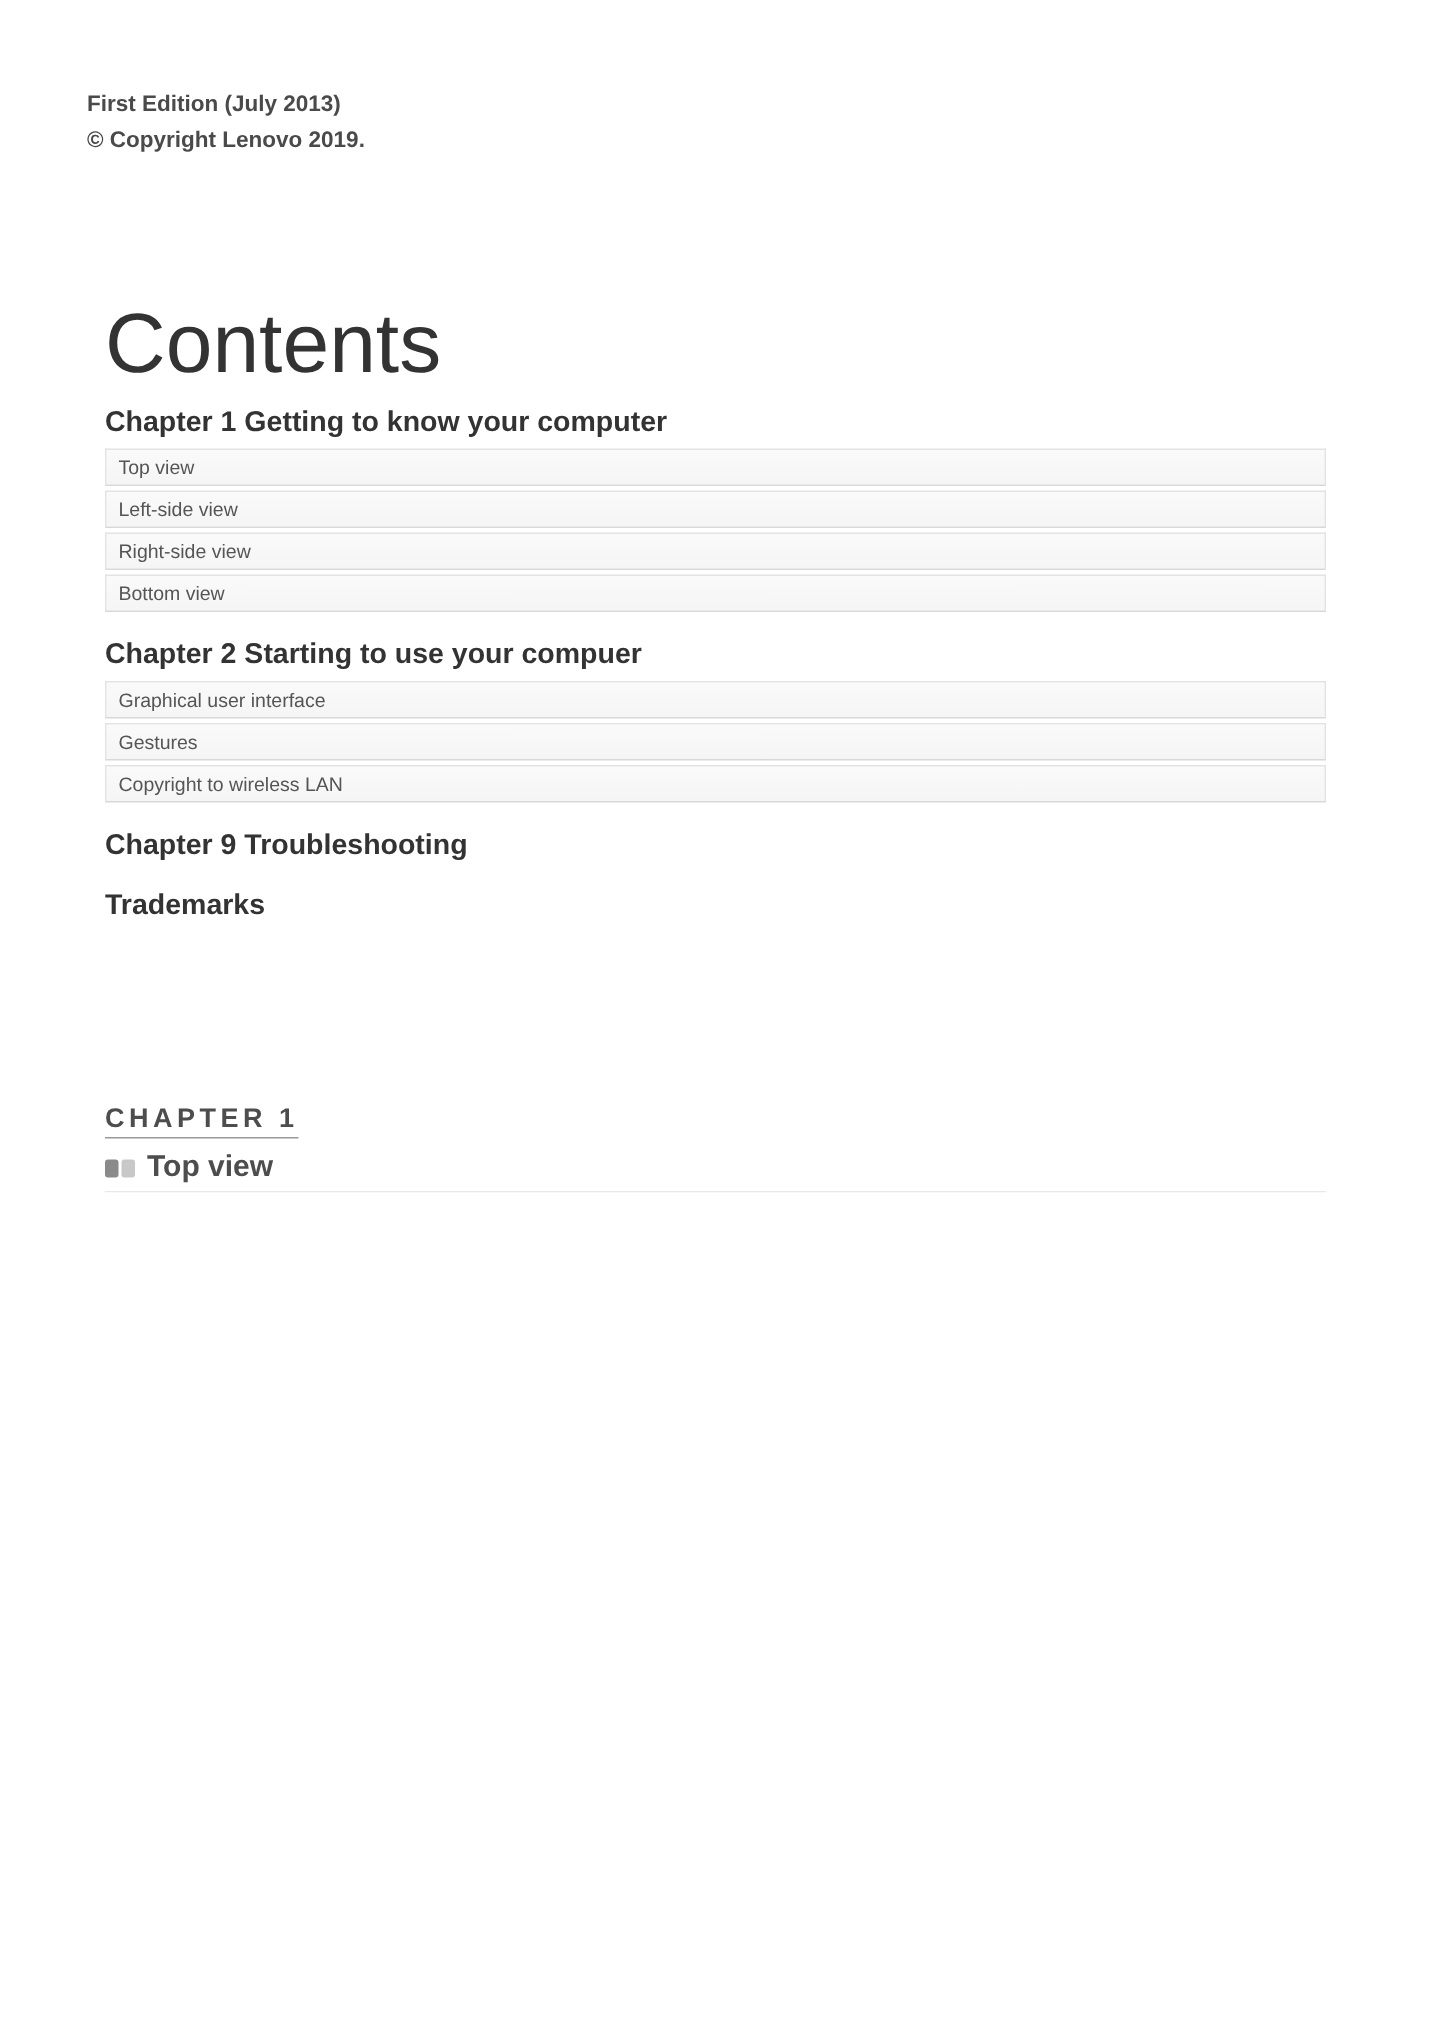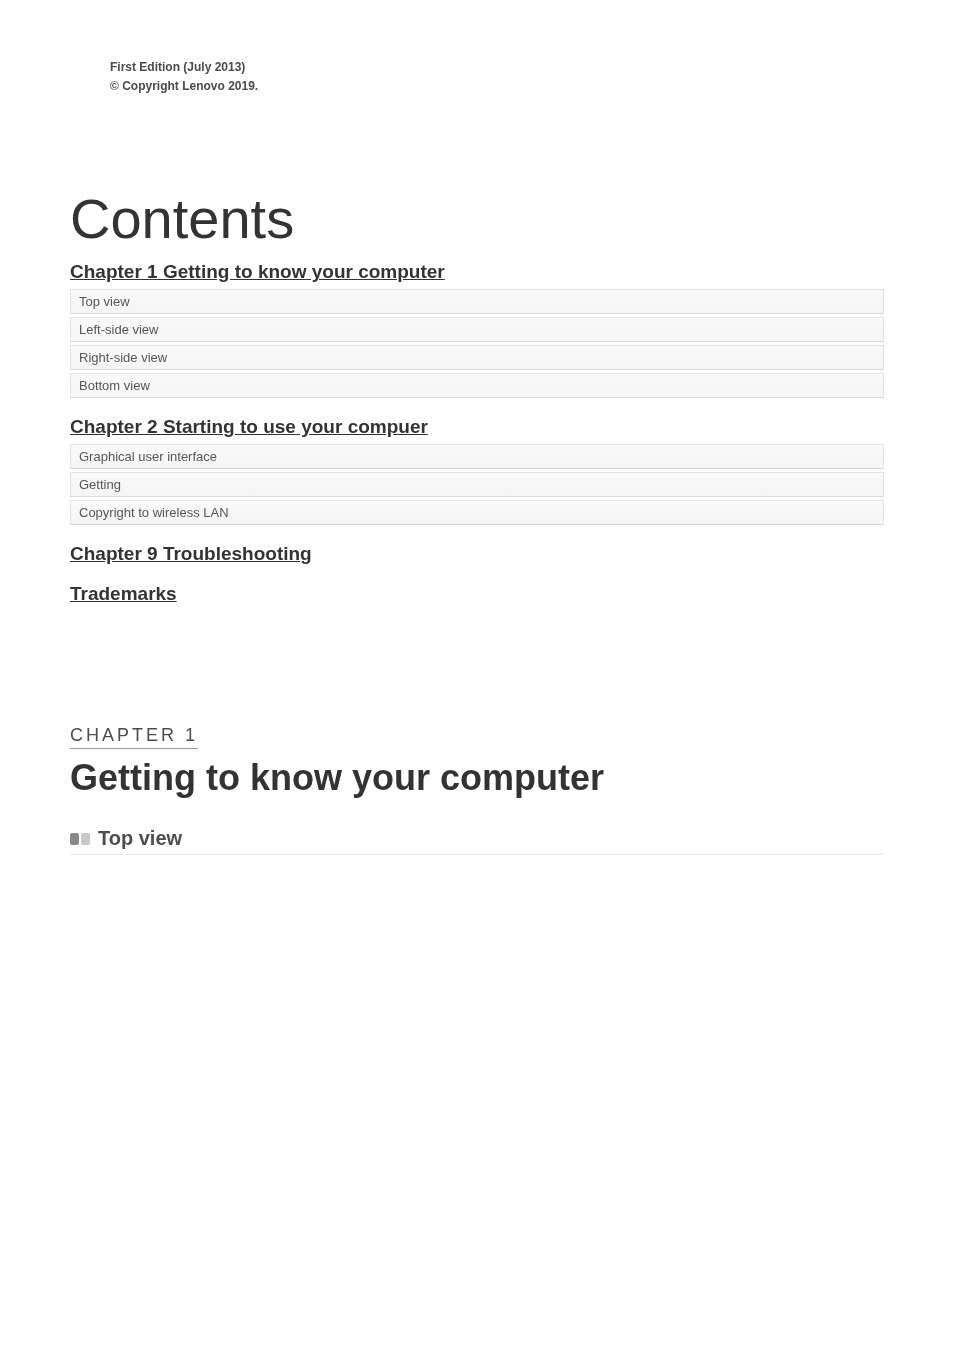--- a/index.html
+++ b/index.html
@@ -8,40 +8,39 @@
       box-sizing: border-box;
     }
     body {
       font-family: Arial, Helvetica, sans-serif;
       background: #ffffff;
       color: #333333;
       width: 954px;
       padding: 0;
     }
     .header-meta {
-      padding: 58px 0 0 110px;
-      font-size: 12px;
+      padding: 58px 0 0 58px;
+      font-size: 15px;
       font-weight: bold;
       color: #4a4a4a;
       line-height: 1.6;
     }
     .main-content {
       padding: 90px 70px 0 70px;
     }
     .contents-title {
       font-size: 56px;
       font-weight: normal;
       color: #333333;
       margin-bottom: 10px;
     }
     .chapter-link {
       font-size: 19px;
       font-weight: bold;
       color: #333333;
-      text-decoration: underline;
       display: block;
       margin-bottom: 6px;
       margin-top: 18px;
     }
     .chapter-link:first-of-type {
       margin-top: 0;
     }
     .toc-item {
       background: linear-gradient(to bottom, #fafafa 0%, #f5f5f5 100%);
       border: 1px solid #e3e3e3;
@@ -53,21 +52,21 @@
       cursor: pointer;
     }
     .toc-group {
       margin-bottom: 4px;
     }
     .chapter-section {
       margin-top: 120px;
     }
     .chapter-label {
       font-size: 18px;
-      font-weight: normal;
+      font-weight: bold;
       letter-spacing: 3px;
       color: #4d4d4d;
       border-bottom: 1px solid #999999;
       padding-bottom: 2px;
       display: inline-block;
       margin-bottom: 8px;
     }
     .chapter-title {
       font-size: 36px;
       font-weight: bold;
@@ -118,31 +117,30 @@
   <div class="toc-group">
     <div class="toc-item">Top view</div>
     <div class="toc-item">Left-side view</div>
     <div class="toc-item">Right-side view</div>
     <div class="toc-item">Bottom view</div>
   </div>
 
   <a class="chapter-link">Chapter 2 Starting to use your compuer</a>
   <div class="toc-group">
     <div class="toc-item">Graphical user interface</div>
-    <div class="toc-item">Getting</div>
+    <div class="toc-item">Gestures</div>
     <div class="toc-item">Copyright to wireless LAN</div>
   </div>
 
   <a class="chapter-link">Chapter 9 Troubleshooting</a>
 
   <a class="chapter-link">Trademarks</a>
 
   <div class="chapter-section">
     <div class="chapter-label">CHAPTER 1</div>
-    <h1 class="chapter-title">Getting to know your computer</h1>
     <div class="section-header">
       <span class="section-bullets">
         <span class="bullet-dark"></span>
         <span class="bullet-light"></span>
       </span>
       <span class="section-title">Top view</span>
     </div>
   </div>
 </div>
 

